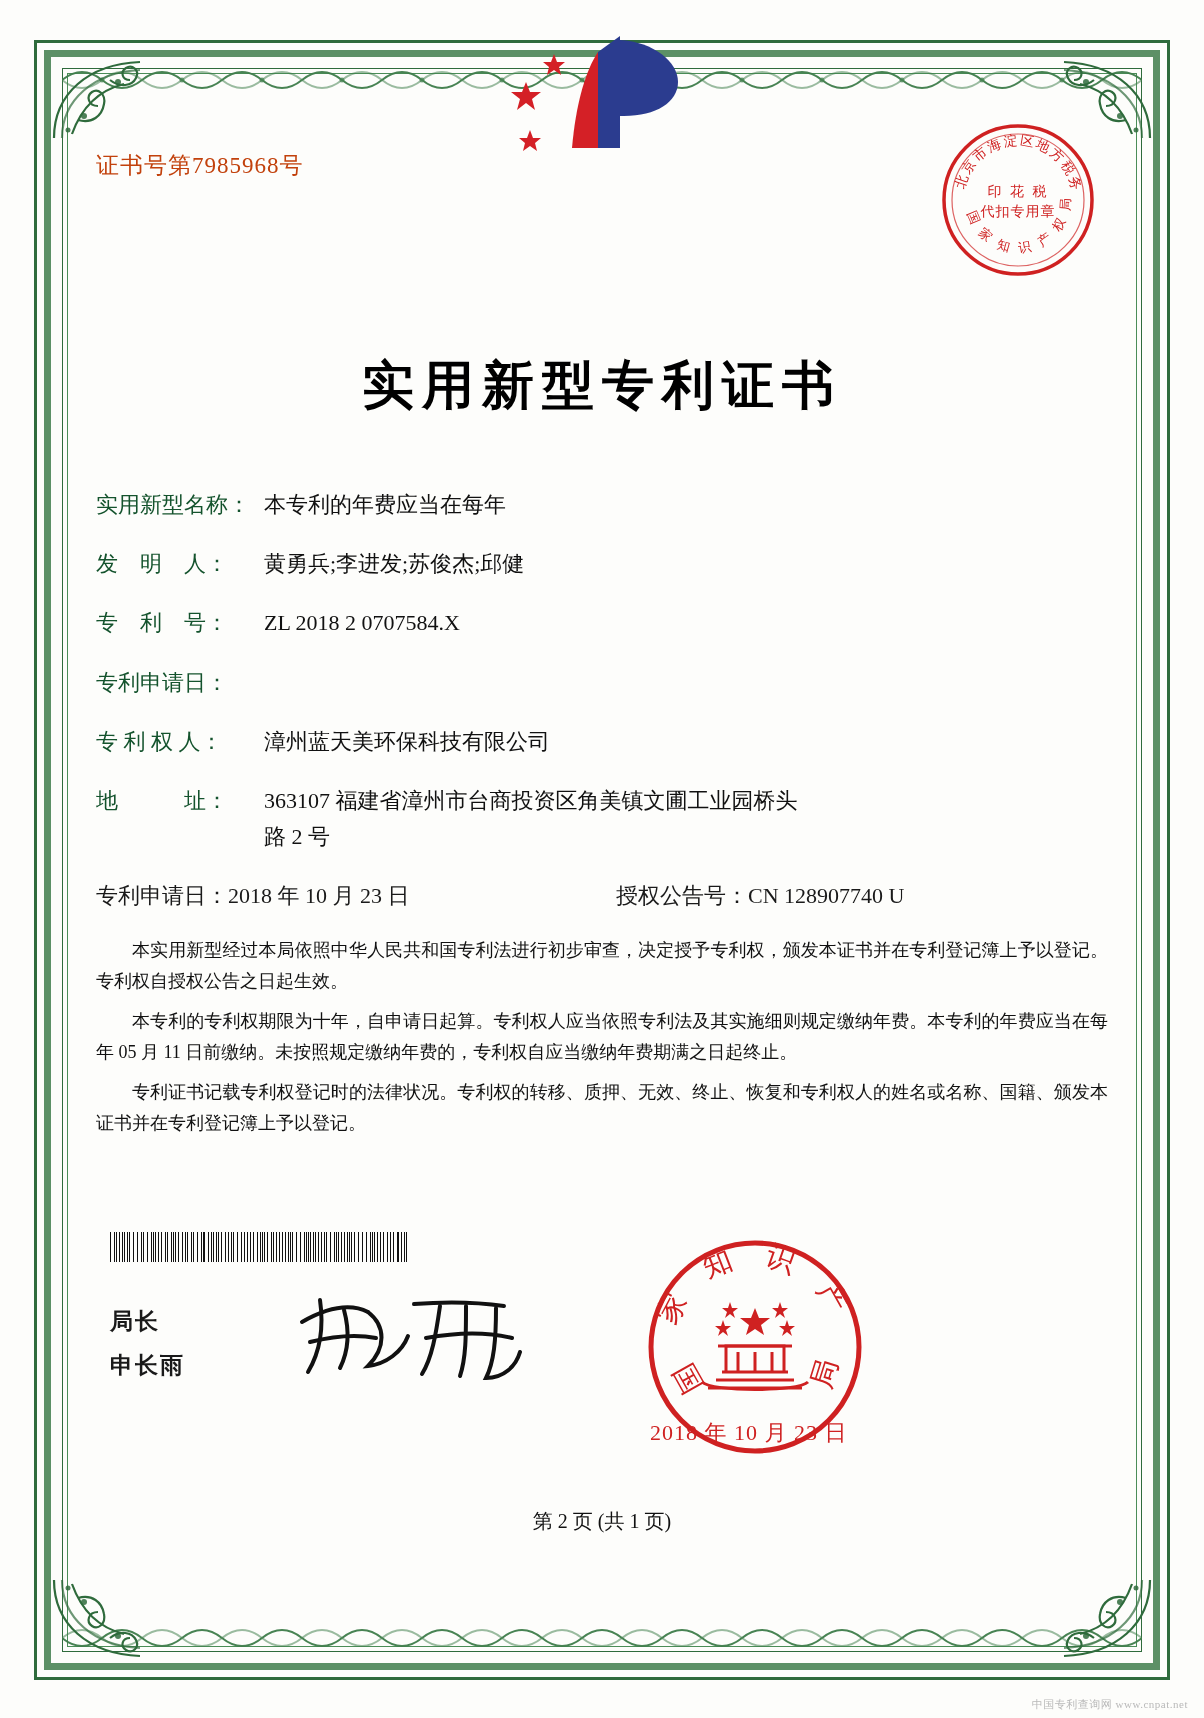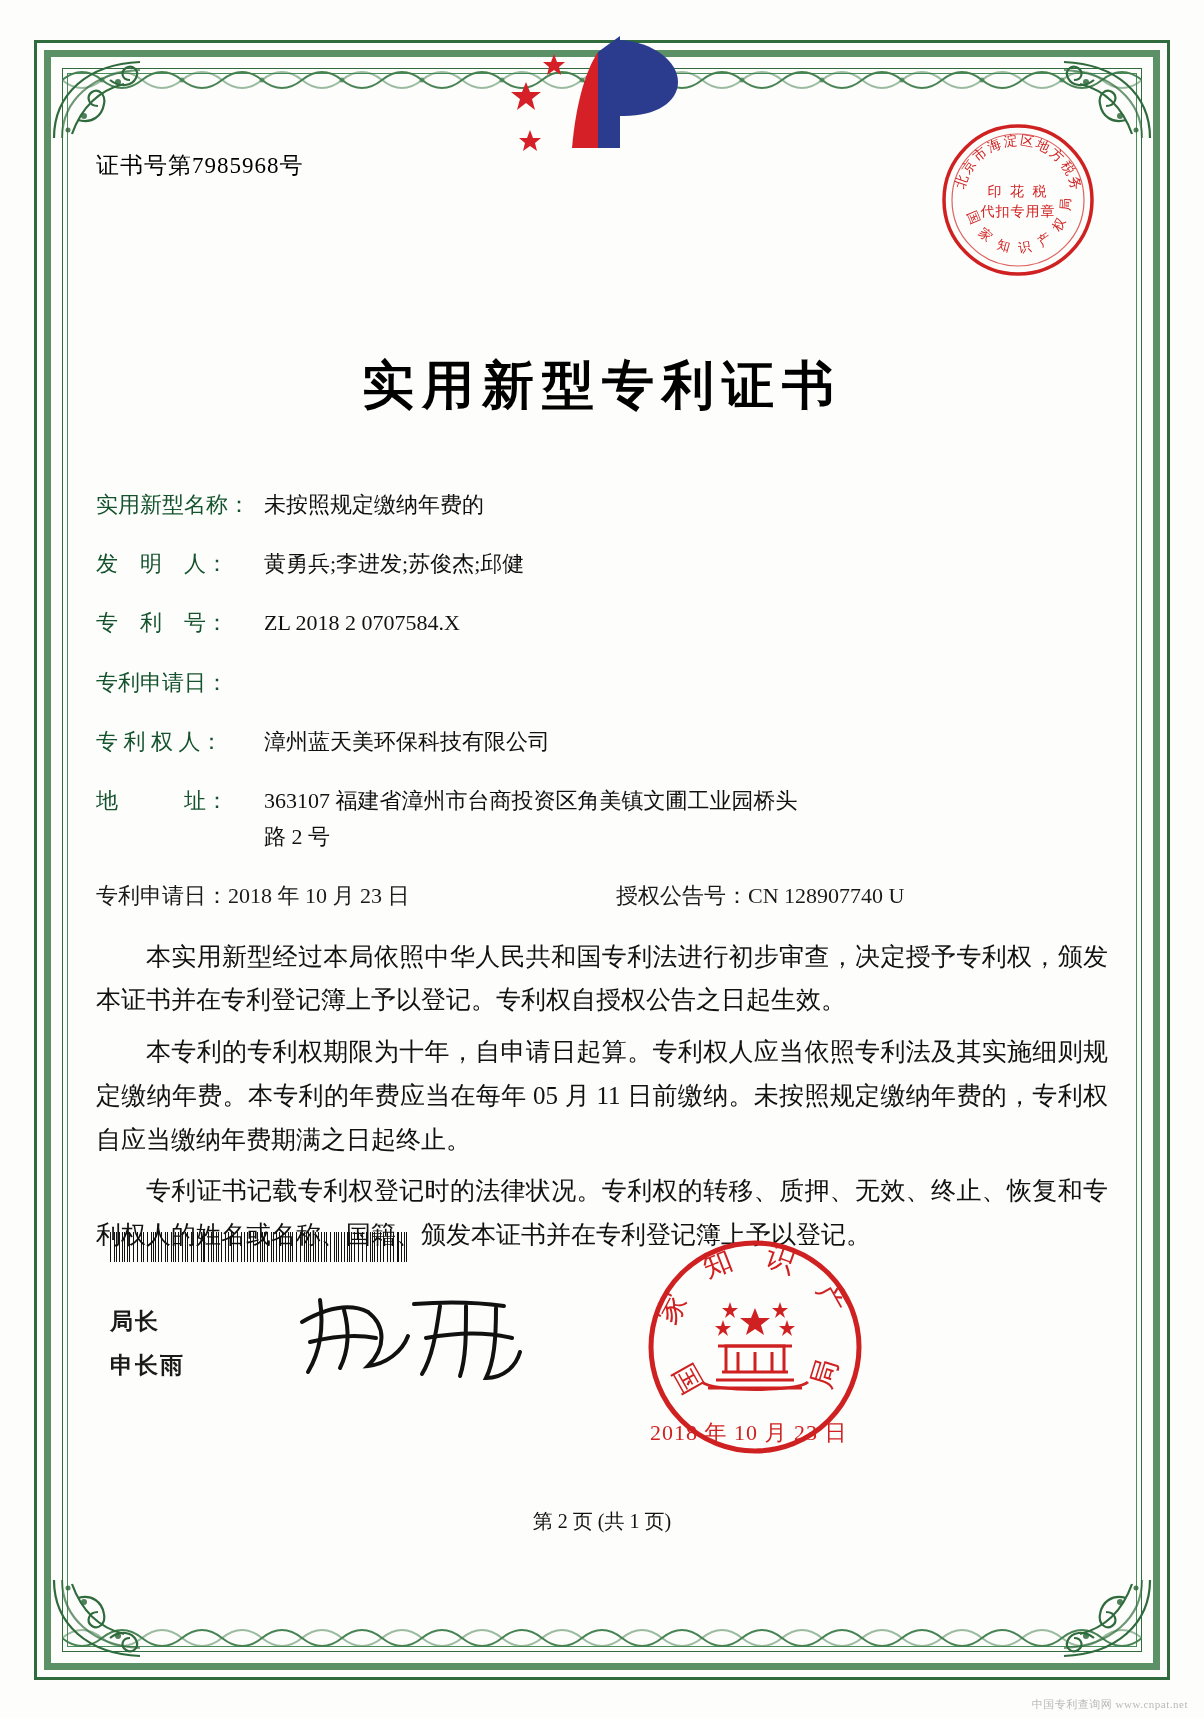--- a/index.html
+++ b/index.html
@@ -75,21 +75,21 @@
   
   .content {
     position: absolute;
     left: 96px;
     top: 150px;
     width: 1012px;
   }
   .cert-no {
     font-size: 23px;
     letter-spacing: 1px;
-    color: #000000;
+    color: #c2410c;
   }
   .logo {
     position: absolute;
     left: 50%;
     transform: translateX(-50%);
     top: 30px;
     width: 200px;
     height: 130px;
   }
   .seal-tax {
@@ -137,21 +137,21 @@
     align-items: flex-start;
     margin-bottom: 26px;
     font-size: 22px;
   }
   .row-split .left { width: 520px; display: flex; }
   .row-split .right { display: flex; }
   .row-split .lbl { white-space: nowrap; }
 
   .paragraphs {
     margin-top: 16px;
-    font-size: 25px;
+    font-size: 18px;
     line-height: 1.75;
     text-align: justify;
     color: #111;
   }
   .paragraphs p {
     margin: 0 0 8px 0;
     text-indent: 2em;
   }
 
   
@@ -364,21 +364,21 @@
   <div class="content">
 
     <div class="cert-no">证书号第7985968号</div>
 
     <div class="doc-title">实用新型专利证书</div>
 
     <div class="fields">
 
       <div class="field-row">
         <div class="field-label">实用新型名称：</div>
-        <div class="field-value">未按照规定缴纳年费的</div>
+        <div class="field-value">本专利的年费应当在每年</div>
       </div>
 
       <div class="field-row">
         <div class="field-label">发　明　人：</div>
         <div class="field-value">黄勇兵;李进发;苏俊杰;邱健</div>
       </div>
 
       <div class="field-row">
         <div class="field-label">专　利　号：</div>
         <div class="field-value">ZL 2018 2 0707584.X</div>

